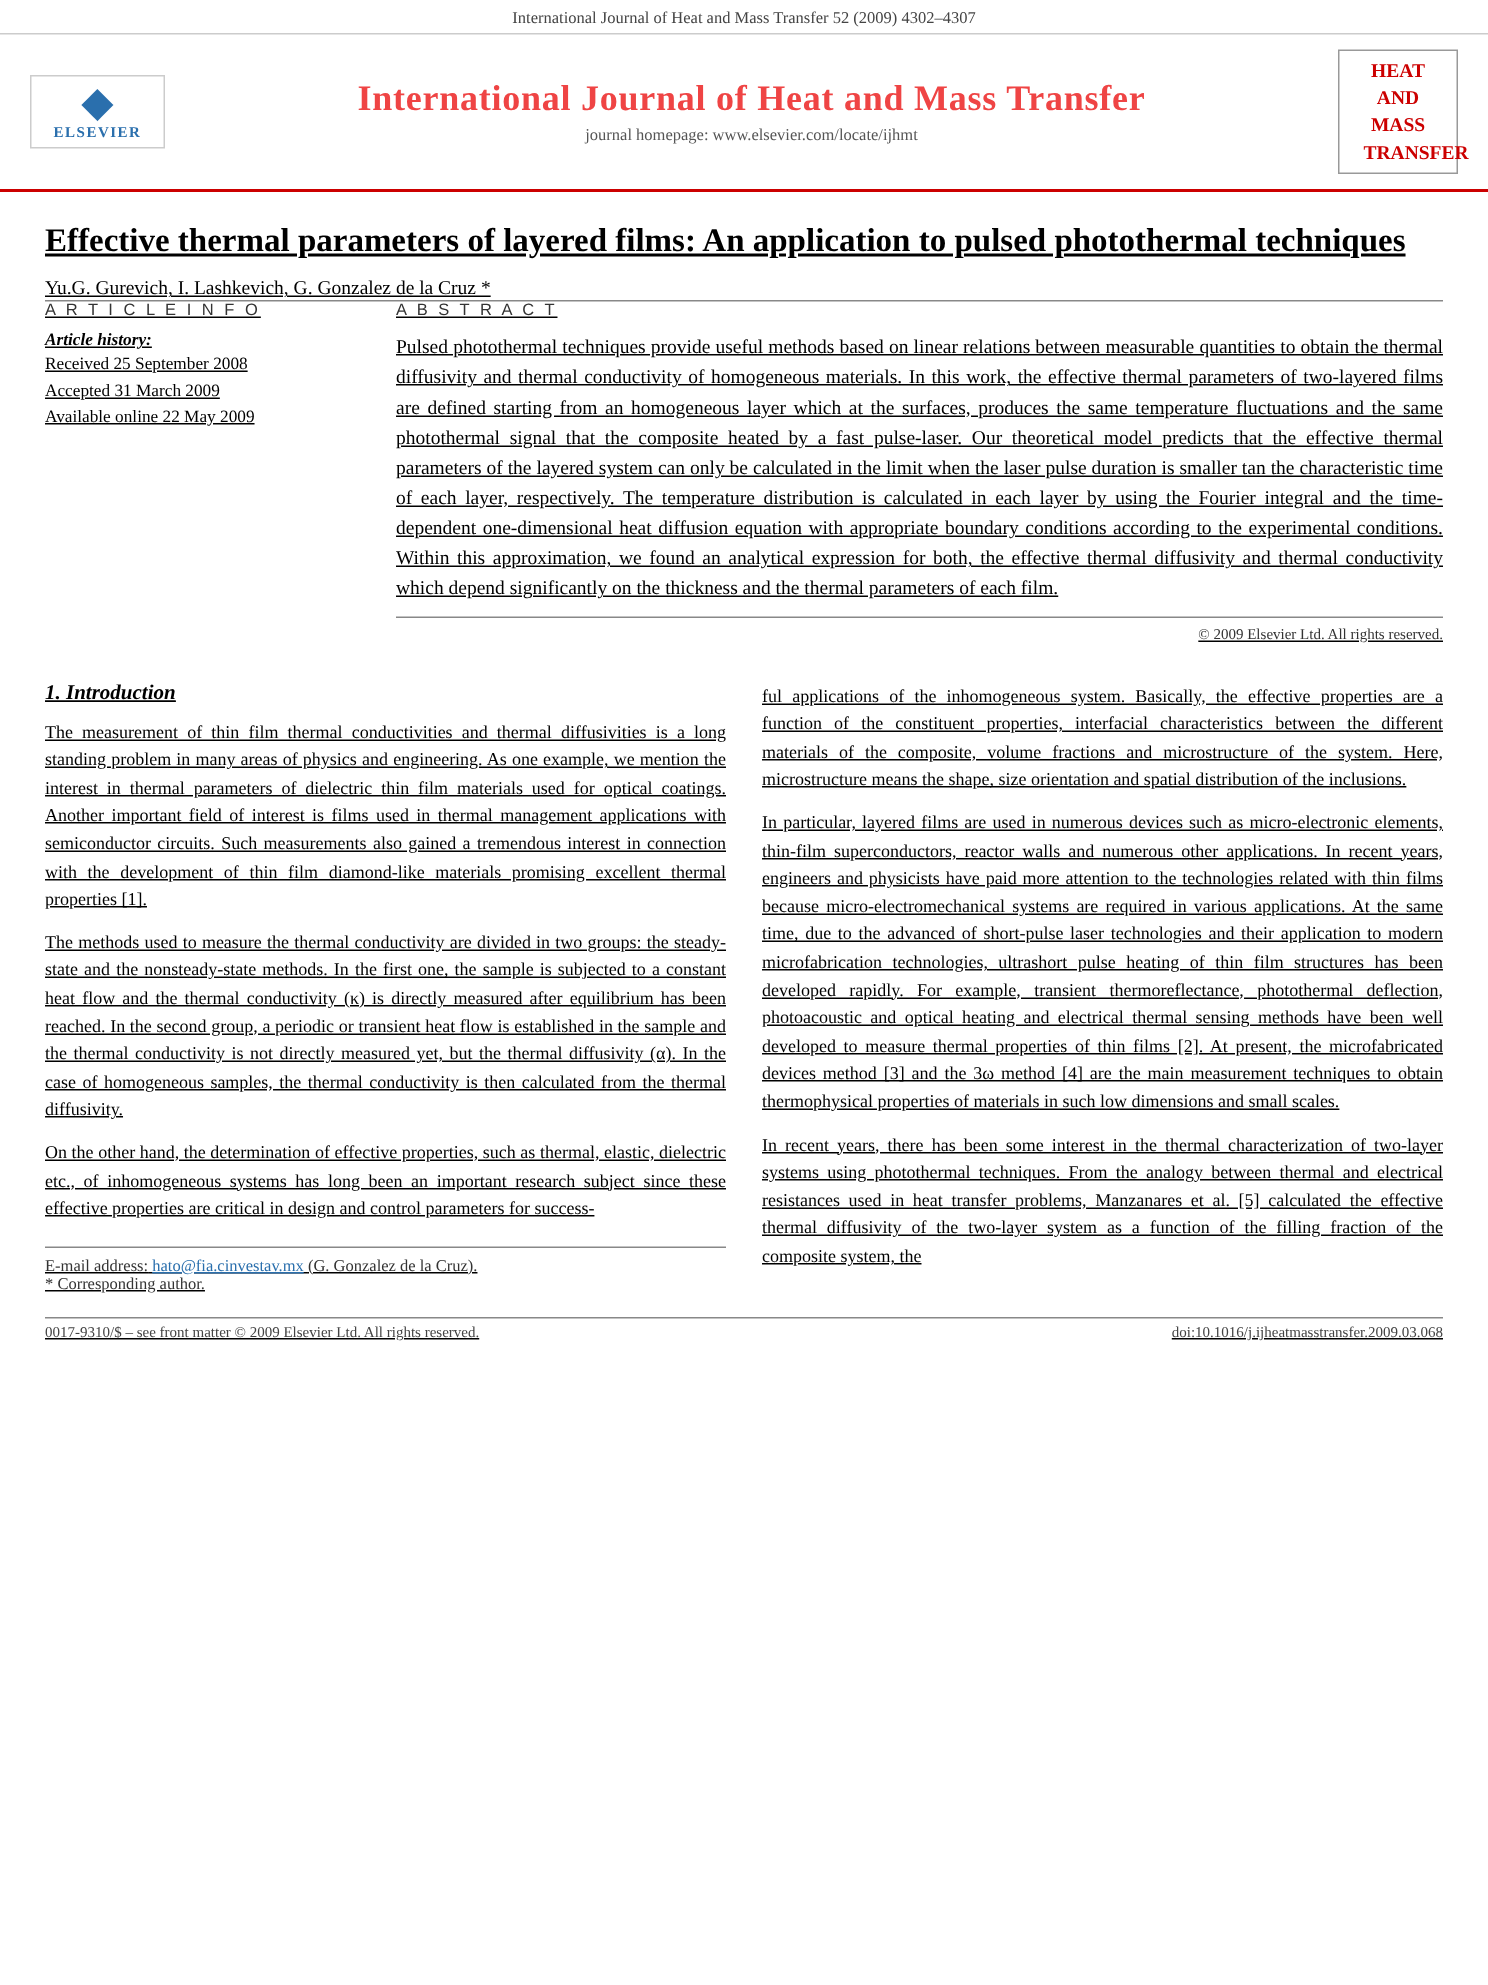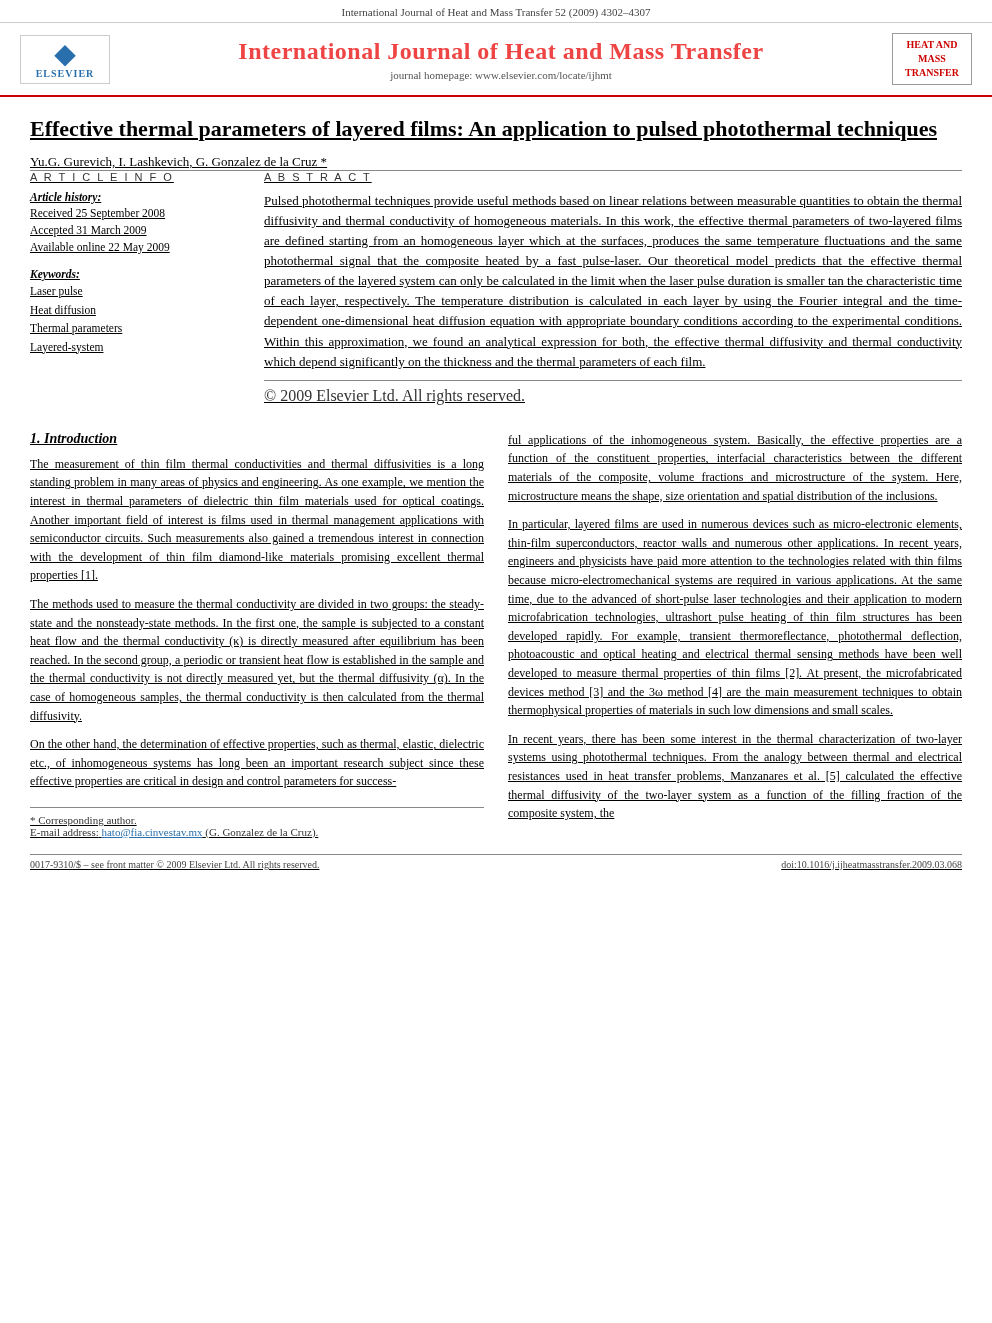--- a/index.html
+++ b/index.html
@@ -53,22 +53,22 @@
       color: #555;
       margin-top: 4px;
     }
     .journal-header .right-logo {
       width: 80px;
       flex-shrink: 0;
       text-align: center;
     }
     .right-logo-box {
       border: 1px solid #999;
-      padding: 4px 4px;
-      font-size: 10px;
+      padding: 4px 16px;
+      font-size: 13px;
       text-align: center;
       font-weight: bold;
       color: #c00;
       line-height: 1.4;
     }
     .elsevier-box {
       border: 1px solid #ccc;
       padding: 4px;
       text-align: center;
     }
@@ -149,22 +149,22 @@
     .keywords-block .kw {
       font-size: 11.5px;
       line-height: 1.6;
     }
     .abstract-text {
       font-size: 13px;
       line-height: 1.55;
       text-align: justify;
     }
     .copyright-line {
-      font-size: 16px;
-      text-align: left;
+      font-size: 10px;
+      text-align: right;
       color: #333;
       margin-top: 8px;
       border-top: 1px solid #888;
       padding-top: 6px;
     }
     .body-section {
       display: flex;
       gap: 24px;
       margin-top: 26px;
     }
@@ -240,51 +240,44 @@
   <div class="two-col">
 
     <div class="left-col">
       <div class="section-label">A R T I C L E   I N F O</div>
       <div class="article-info-block">
         <div class="label">Article history:</div>
         <div class="value">Received 25 September 2008</div>
         <div class="value">Accepted 31 March 2009</div>
         <div class="value">Available online 22 May 2009</div>
       </div>
-      <div class="keywords-block">
-        <div class="label">Keywords:</div>
-        <div class="kw">Laser pulse</div>
-        <div class="kw">Heat diffusion</div>
-        <div class="kw">Thermal parameters</div>
-        <div class="kw">Layered-system</div>
-      </div>
     </div>
 
     <div class="right-col">
       <div class="section-label">A B S T R A C T</div>
       <div class="abstract-text">Pulsed photothermal techniques provide useful methods based on linear relations between measurable quantities to obtain the thermal diffusivity and thermal conductivity of homogeneous materials. In this work, the effective thermal parameters of two-layered films are defined starting from an homogeneous layer which at the surfaces, produces the same temperature fluctuations and the same photothermal signal that the composite heated by a fast pulse-laser. Our theoretical model predicts that the effective thermal parameters of the layered system can only be calculated in the limit when the laser pulse duration is smaller tan the characteristic time of each layer, respectively. The temperature distribution is calculated in each layer by using the Fourier integral and the time-dependent one-dimensional heat diffusion equation with appropriate boundary conditions according to the experimental conditions. Within this approximation, we found an analytical expression for both, the effective thermal diffusivity and thermal conductivity which depend significantly on the thickness and the thermal parameters of each film.</div>
       <div class="copyright-line">© 2009 Elsevier Ltd. All rights reserved.</div>
     </div>
   </div>
 
   <div class="body-section">
 
     <div class="body-left">
       <div class="section-heading">1. Introduction</div>
       <div class="body-para">The measurement of thin film thermal conductivities and thermal diffusivities is a long standing problem in many areas of physics and engineering. As one example, we mention the interest in thermal parameters of dielectric thin film materials used for optical coatings. Another important field of interest is films used in thermal management applications with semiconductor circuits. Such measurements also gained a tremendous interest in connection with the development of thin film diamond-like materials promising excellent thermal properties [1].</div>
       <div class="body-para">The methods used to measure the thermal conductivity are divided in two groups: the steady-state and the nonsteady-state methods. In the first one, the sample is subjected to a constant heat flow and the thermal conductivity (κ) is directly measured after equilibrium has been reached. In the second group, a periodic or transient heat flow is established in the sample and the thermal conductivity is not directly measured yet, but the thermal diffusivity (α). In the case of homogeneous samples, the thermal conductivity is then calculated from the thermal diffusivity.</div>
       <div class="body-para">On the other hand, the determination of effective properties, such as thermal, elastic, dielectric etc., of inhomogeneous systems has long been an important research subject since these effective properties are critical in design and control parameters for success-</div>
 
       <div class="footnote-block">
-        <div>* Corresponding author.</div>
         <div>
           <span>E-mail address:</span>
           <a href="#" style="color:#2a6fad;">hato@fia.cinvestav.mx</a>
           <span>(G. Gonzalez de la Cruz).</span>
         </div>
+        <div>* Corresponding author.</div>
       </div>
     </div>
 
     <div class="body-right">
       <div class="body-para">ful applications of the inhomogeneous system. Basically, the effective properties are a function of the constituent properties, interfacial characteristics between the different materials of the composite, volume fractions and microstructure of the system. Here, microstructure means the shape, size orientation and spatial distribution of the inclusions.</div>
       <div class="body-para">In particular, layered films are used in numerous devices such as micro-electronic elements, thin-film superconductors, reactor walls and numerous other applications. In recent years, engineers and physicists have paid more attention to the technologies related with thin films because micro-electromechanical systems are required in various applications. At the same time, due to the advanced of short-pulse laser technologies and their application to modern microfabrication technologies, ultrashort pulse heating of thin film structures has been developed rapidly. For example, transient thermoreflectance, photothermal deflection, photoacoustic and optical heating and electrical thermal sensing methods have been well developed to measure thermal properties of thin films [2]. At present, the microfabricated devices method [3] and the 3ω method [4] are the main measurement techniques to obtain thermophysical properties of materials in such low dimensions and small scales.</div>
       <div class="body-para">In recent years, there has been some interest in the thermal characterization of two-layer systems using photothermal techniques. From the analogy between thermal and electrical resistances used in heat transfer problems, Manzanares et al. [5] calculated the effective thermal diffusivity of the two-layer system as a function of the filling fraction of the composite system, the</div>
     </div>
   </div>
 

